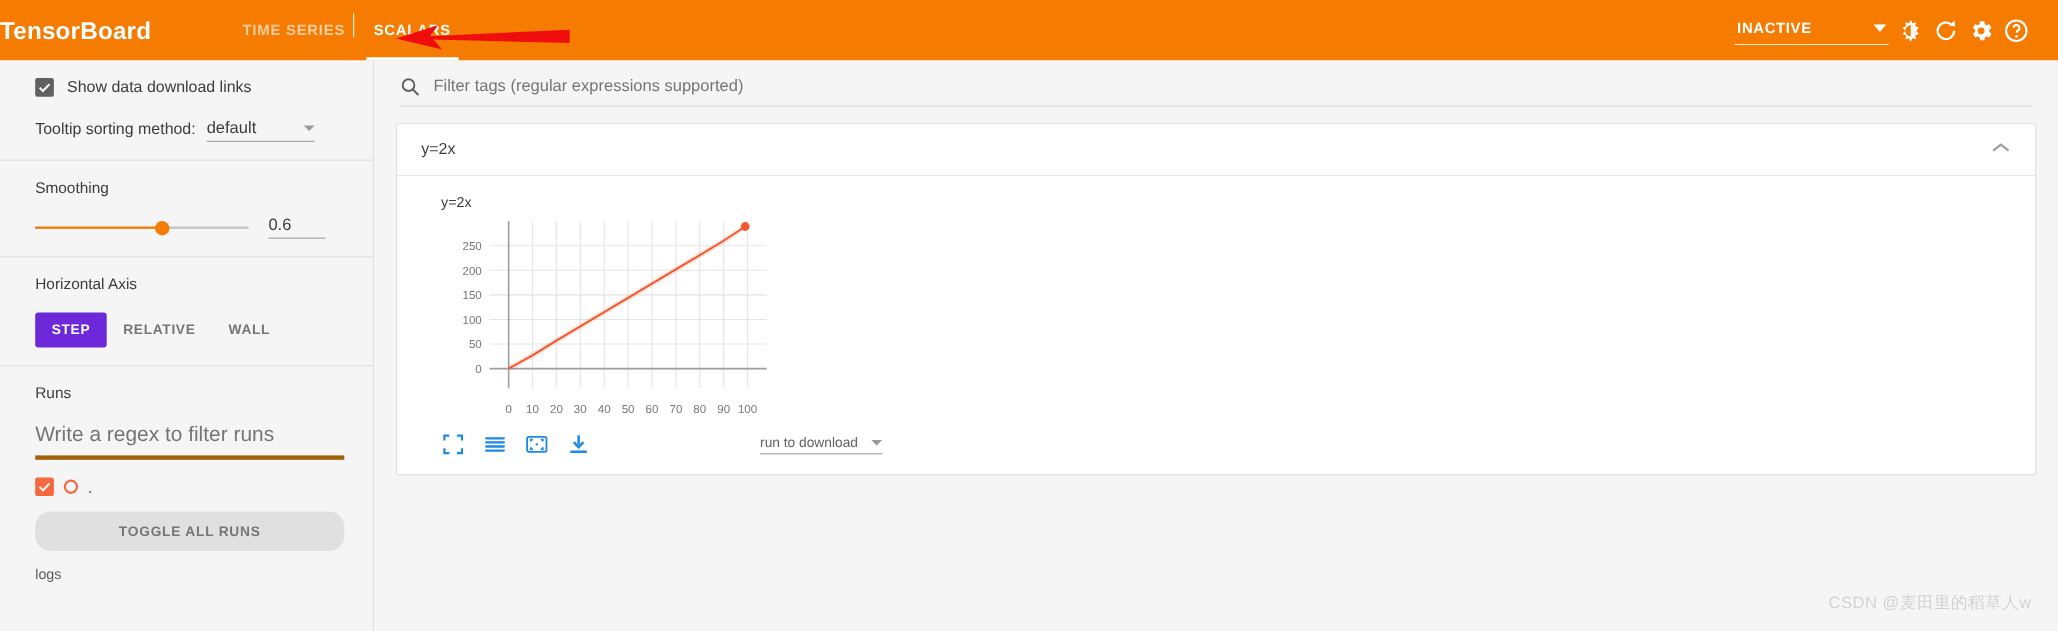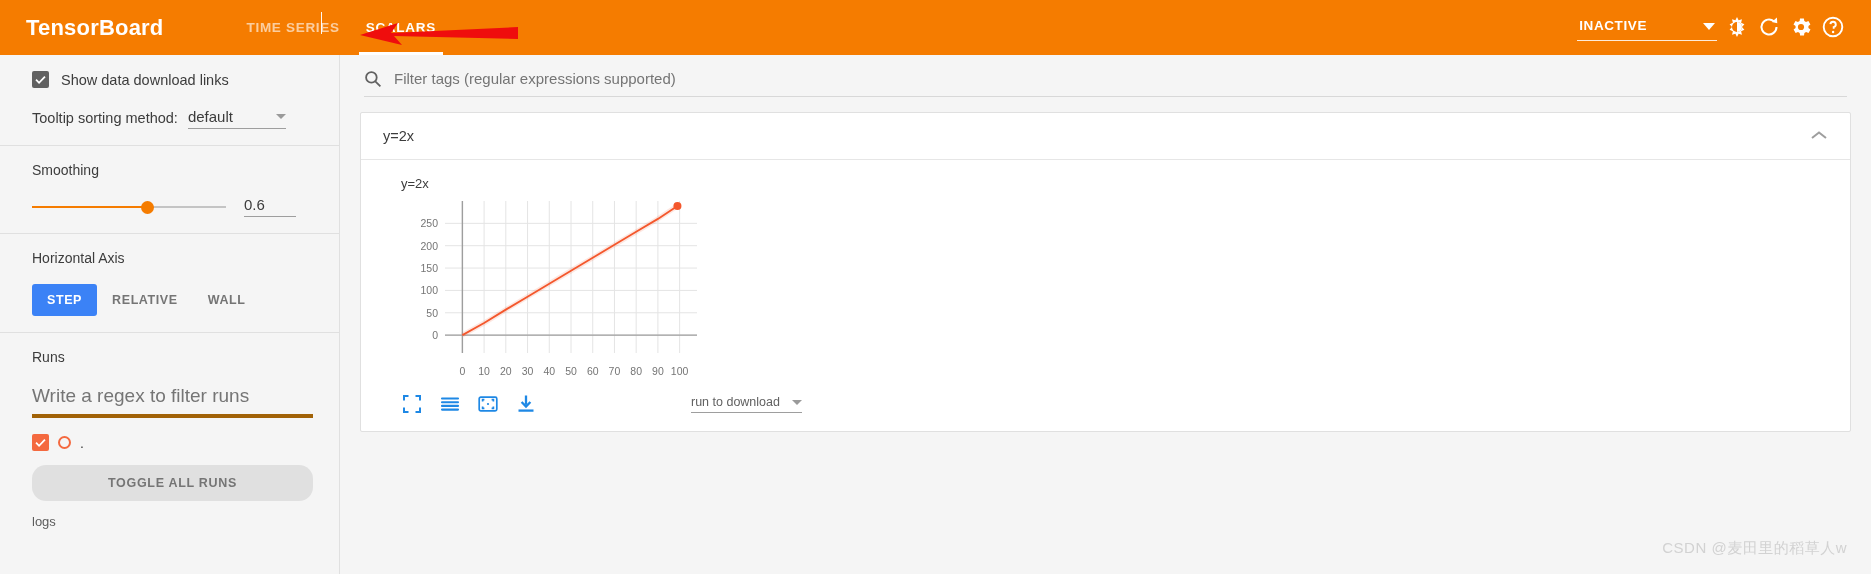--- a/index.html
+++ b/index.html
@@ -14,21 +14,21 @@
   
   .appbar {
     position: absolute; top: 0; left: 0;
     width: 1871px; height: 55px;
     background: #f57c00;
     display: flex; align-items: center;
     color: #fff;
   }
   .brand {
     font-size: 22px; font-weight: bold; letter-spacing: .2px;
-    margin-left: 26px; margin-right: 70px; color: #ffffff;
+    margin-right: 70px; color: #ffffff;
     white-space: nowrap;
   }
   .tabs { display: flex; align-items: stretch; height: 55px; }
   .tab {
     position: relative;
     display: flex; align-items: center; justify-content: center;
     padding: 0 13px;
     font-size: 13.5px; font-weight: bold; letter-spacing: .7px;
     color: rgba(255,255,255,.62);
     cursor: pointer; white-space: nowrap;
@@ -40,21 +40,21 @@
   }
   .caret-artifact {
     position: absolute; left: 321px; top: 12px;
     width: 1px; height: 22px; background: #ffffff; opacity: .95;
   }
 
   
   .arrow-annot { position: absolute; left: 358px; top: 14px; pointer-events: none; }
 
   .appbar-right {
-    margin-left: auto; display: flex; align-items: flex-start;
+    margin-left: auto; display: flex; align-items: center;
     gap: 8px; margin-right: 26px;
   }
   .inactive-sel {
     display: flex; align-items: center; gap: 56px;
     border-bottom: 1px solid rgba(255,255,255,.85);
     padding: 2px 2px 5px 2px; cursor: pointer;
   }
   .inactive-sel .txt { font-size: 13.5px; font-weight: bold; letter-spacing: .6px; }
   .ic { width: 24px; height: 24px; display: block; cursor: pointer; fill: #ffffff; }
 
@@ -100,21 +100,21 @@
   .smooth-val {
     width: 52px; border-bottom: 1px solid #9e9e9e; font-size: 15px;
     color: #3c3c3c; padding-bottom: 3px; text-align: left;
   }
 
   .togglegrp { display: flex; align-items: center; gap: 0; }
   .tgl {
     font-size: 12.5px; font-weight: bold; letter-spacing: .6px;
     padding: 9px 15px; border-radius: 3px; color: #757575; cursor: pointer; white-space: nowrap;
   }
-  .tgl.on { background: #3b82f6; color: #ffffff; }
+  .tgl.on { background: #6d28d9; color: #ffffff; }
 
   .regex-input {
     width: 100%; border: none; border-bottom: 4px solid #a16207; background: transparent;
     font-family: "Liberation Sans", sans-serif; font-size: 19px; color: #3c3c3c;
     padding: 2px 0 7px 0; outline: none;
   }
   .regex-input::placeholder { color: #757575; }
 
   .runrow { display: flex; align-items: center; gap: 9px; margin-top: 16px; }
   .run-cb {

